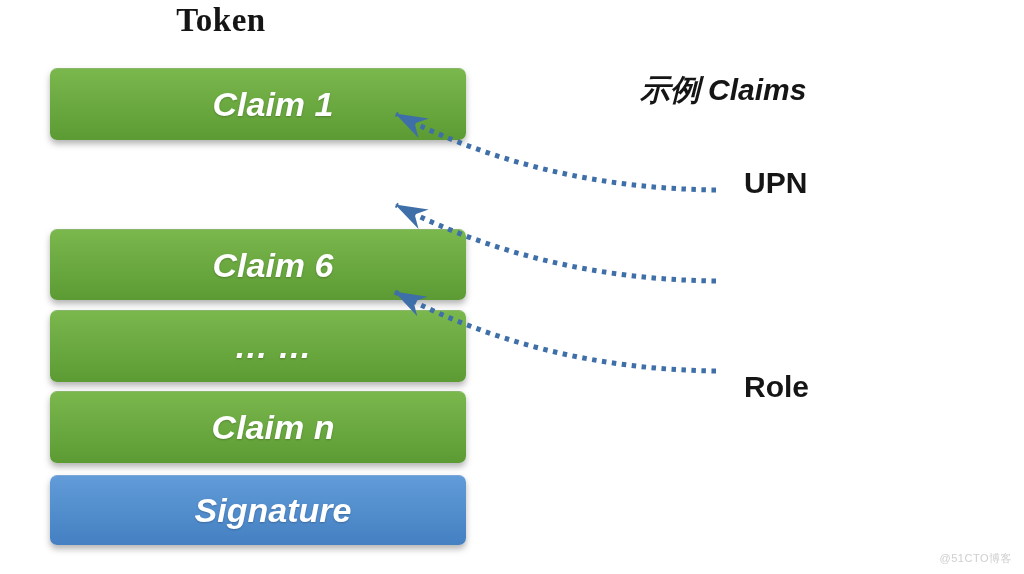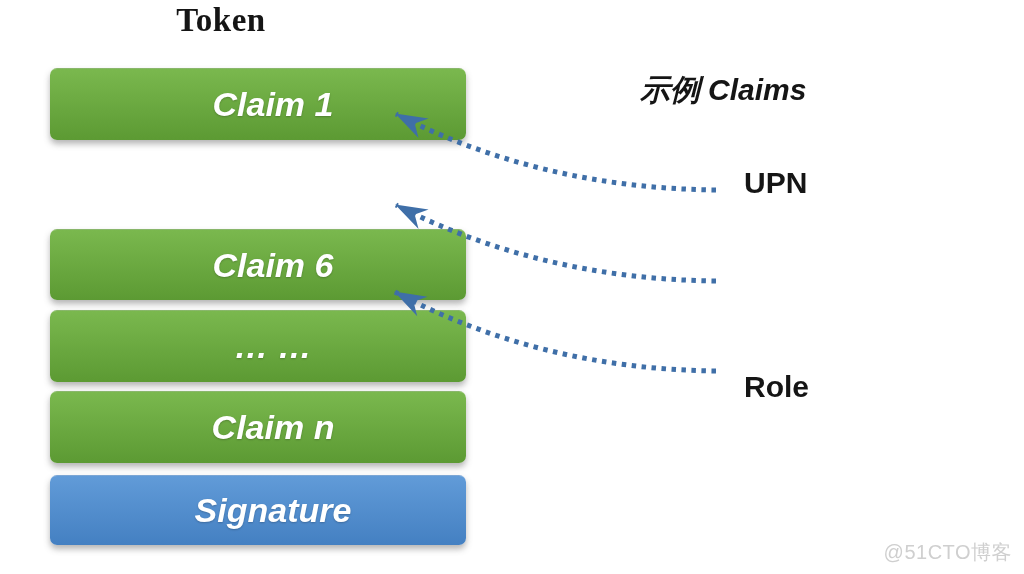--- a/index.html
+++ b/index.html
@@ -78,21 +78,21 @@
     fill:none;
     stroke:var(--arrow);
     stroke-width:5;
     stroke-dasharray:4.5 5.5;
     stroke-linecap:butt;
   }
   .arrowhead{fill:var(--arrow);}
 
   .watermark{
     position:absolute;right:12px;bottom:8px;
-    font-size:20px;color:var(--watermark);
+    font-size:11px;color:var(--watermark);
     letter-spacing:.5px;
   }
 </style>
 </head>
 <body>
 
 <div class="canvas">
 
   <div class="token-title">Token</div>
 

